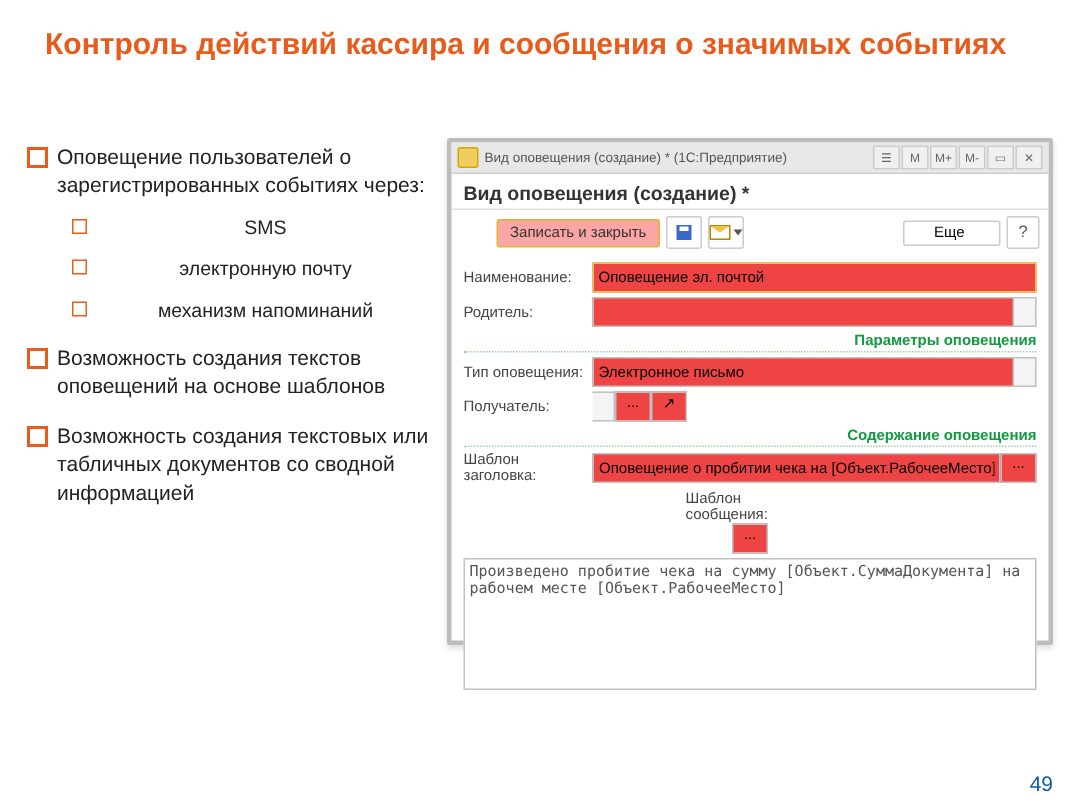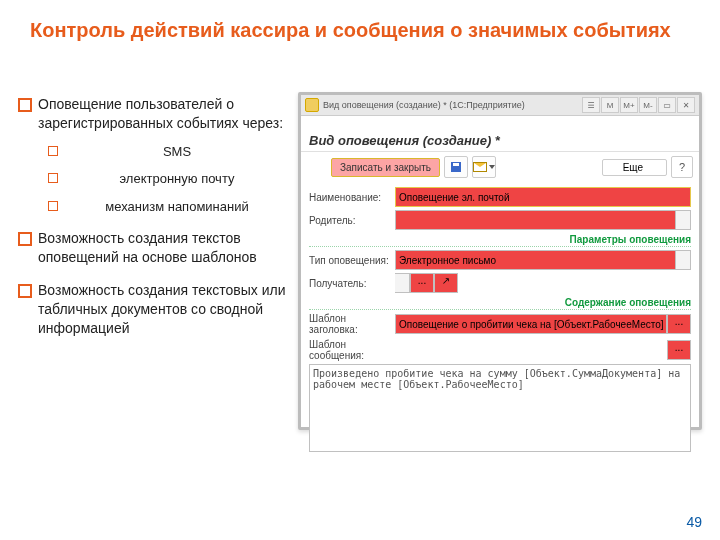--- a/index.html
+++ b/index.html
@@ -53,21 +53,21 @@
   }
   .titlebar {
     height: 20px; background: #e8e8e8; border-bottom: 1px solid #ccc;
     display: flex; align-items: center; padding: 0 4px; justify-content: center;
   }
   .tb-icon { width: 12px; height: 12px; background: #f0cd5f; border: 1px solid #d4a800; border-radius: 2px; margin-right: 4px; }
   .tb-title { flex: 1; color: #555; font-size: 9px; white-space: nowrap; overflow: hidden; }
   .tb-btns { display: flex; gap: 1px; }
   .tb-btn { width: 16px; height: 14px; background: #f0f0f0; border: 1px solid #ccc; display: flex; align-items: center; justify-content: center; font-size: 8px; color: #666; cursor: pointer; }
   .win-head {
-    padding: 17px 8px 3px; border-bottom: 1px solid #e0e0e0; font-style: italic;
+    padding: 5px 8px 3px; border-bottom: 1px solid #e0e0e0;
   }
   .win-head-title { font-size: 13px; color: #333; font-weight: bold; }
   .toolbar {
     display: flex; align-items: center; gap: 4px; padding: 4px 6px;
   }
   .btn-main {
     background: #fca5a5; border: 1px solid #d9b82d; border-radius: 2px;
     padding: 3px 8px; font-size: 10px; color: #333; cursor: pointer;
     font-weight: normal;
     margin-left: 24px;
@@ -185,21 +185,21 @@
       <div class="inp mini">↗</div>
     </div>
 
     <div class="section">Содержание оповещения</div>
 
     <div class="row">
       <div class="lbl">Шаблон заголовка:</div>
       <input class="inp" value="Оповещение о пробитии чека на [Объект.РабочееМесто]" style="">
       <div class="inp mini">...</div>
     </div>
-    <div class="row" style="margin-top:4px;">
+    <div class="row" style="margin-top:4px;flex-direction:column;">
       <div class="lbl">Шаблон сообщения:</div>
       <div style="flex:1"></div>
       <div class="inp mini">...</div>
     </div>
     <textarea class="textarea" style="">Произведено пробитие чека на сумму [Объект.СуммаДокумента] на рабочем месте [Объект.РабочееМесто]</textarea>
   </div>
 </div>
 
 <div class="page-num">49</div>
 

